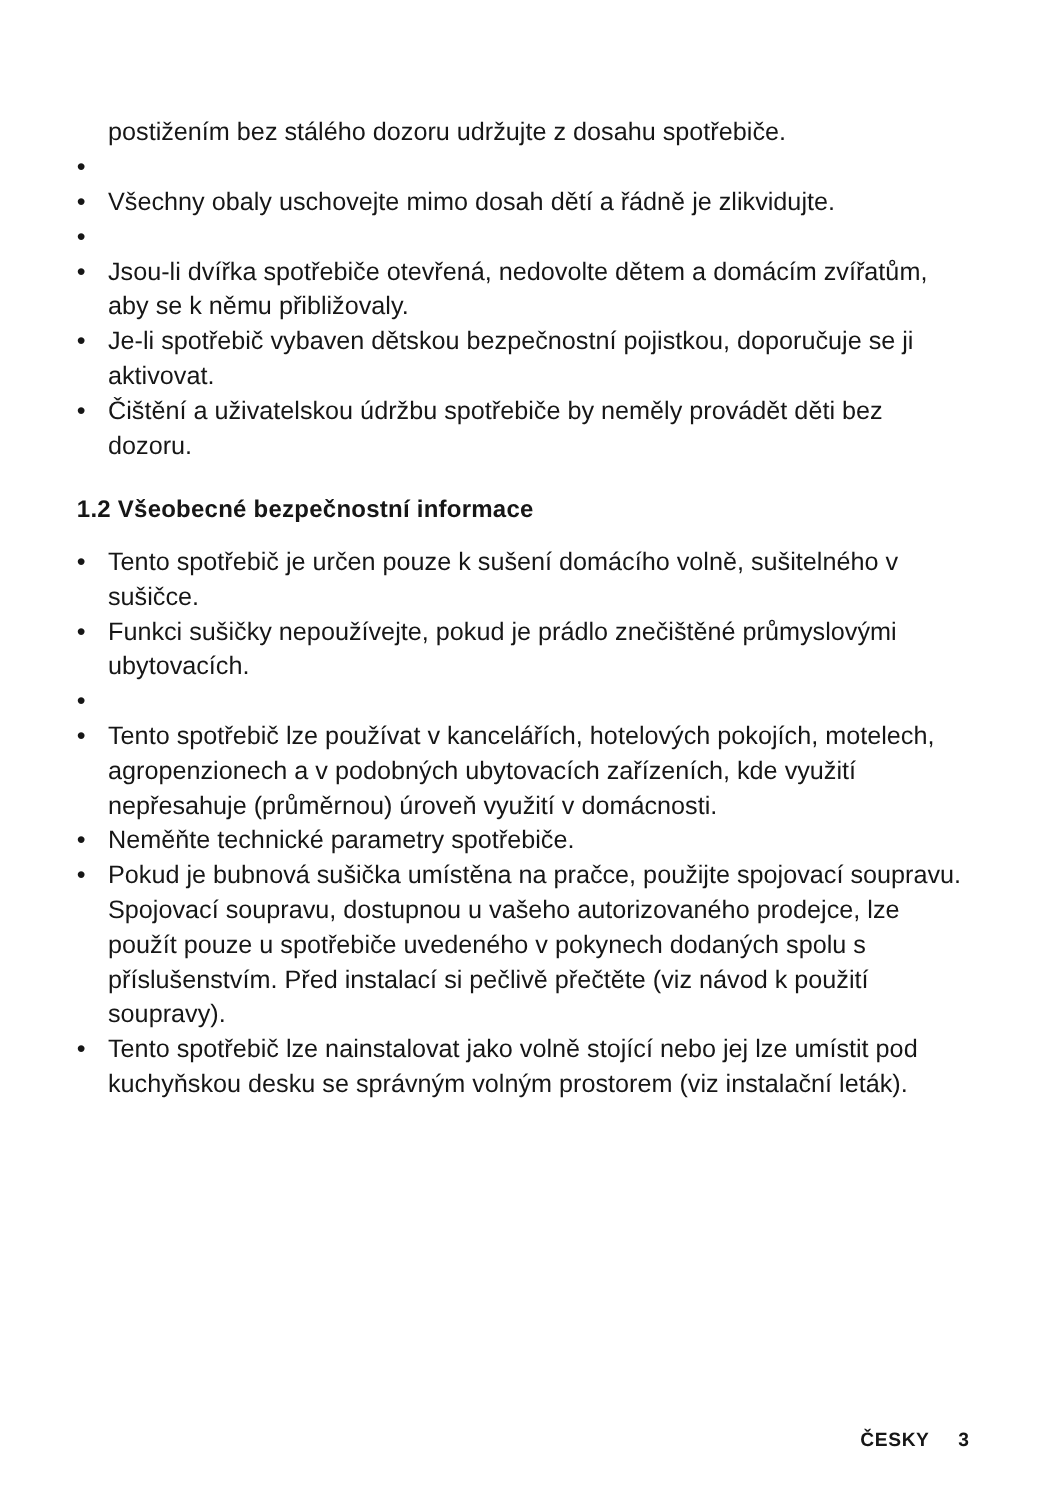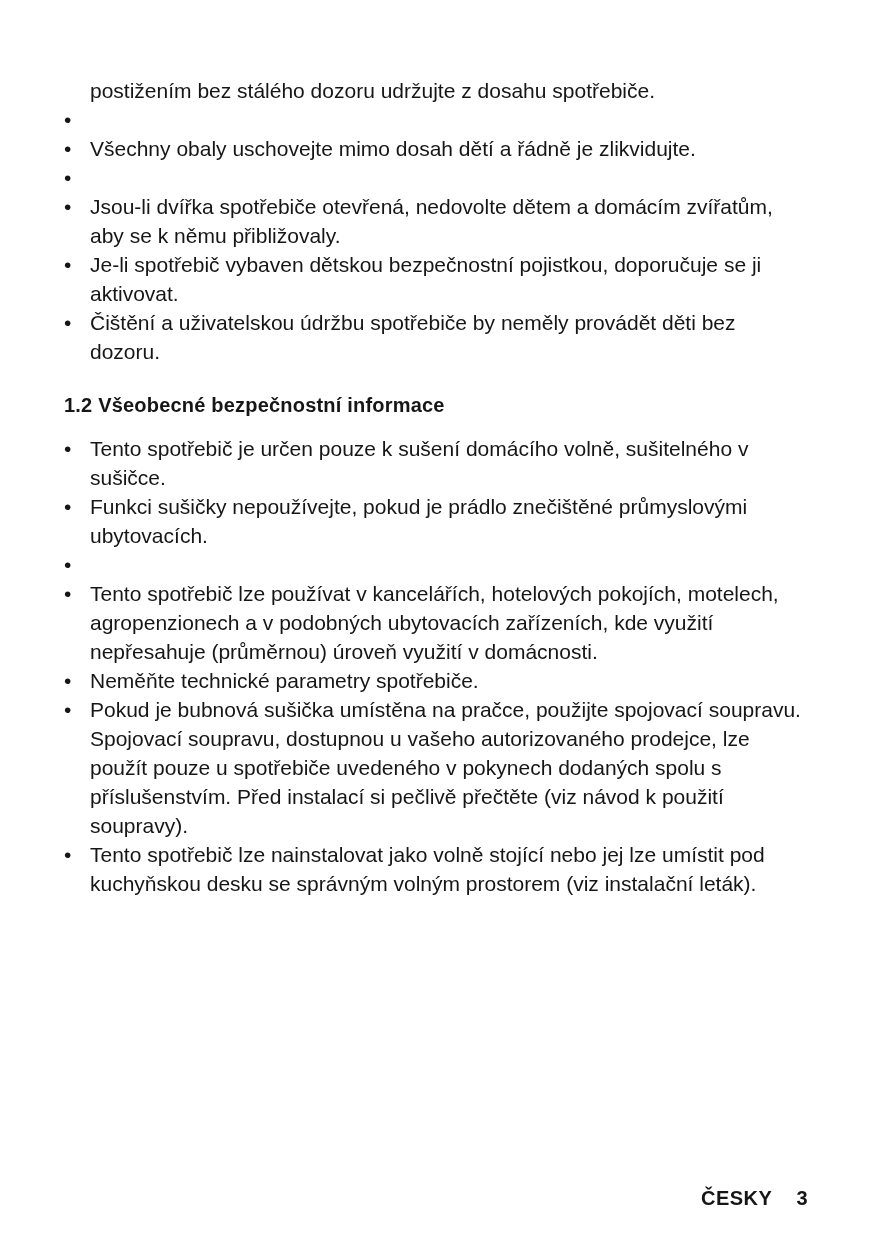--- a/index.html
+++ b/index.html
@@ -13,20 +13,21 @@
     color: #161616;
     font-family: "Liberation Sans", sans-serif;
     position: relative;
     overflow: hidden;
   }
   .page {
     position: absolute;
     inset: 0;
     box-sizing: border-box;
     padding: 76px 68px 0 64px;
+    margin-top: 20px;
   }
   .body-text {
     font-size: 21px;
     line-height: 29px;
   }
   .continuation {
     margin: 0 0 0 26px;
   }
   ul.bullets {
     list-style: none;
@@ -45,21 +46,21 @@
     font-size: 20px;
     line-height: 30px;
     font-weight: bold;
     margin: 24px 0 14px 0;
     letter-spacing: 0.2px;
   }
   .footer {
     position: absolute;
     right: 66px;
     bottom: 30px;
-    font-size: 20px;
+    font-size: 16px;
     font-weight: bold;
     letter-spacing: 0.5px;
   }
   .footer .page-num {
     margin-left: 24px;
   }
 </style>
 </head>
 <body>
 

